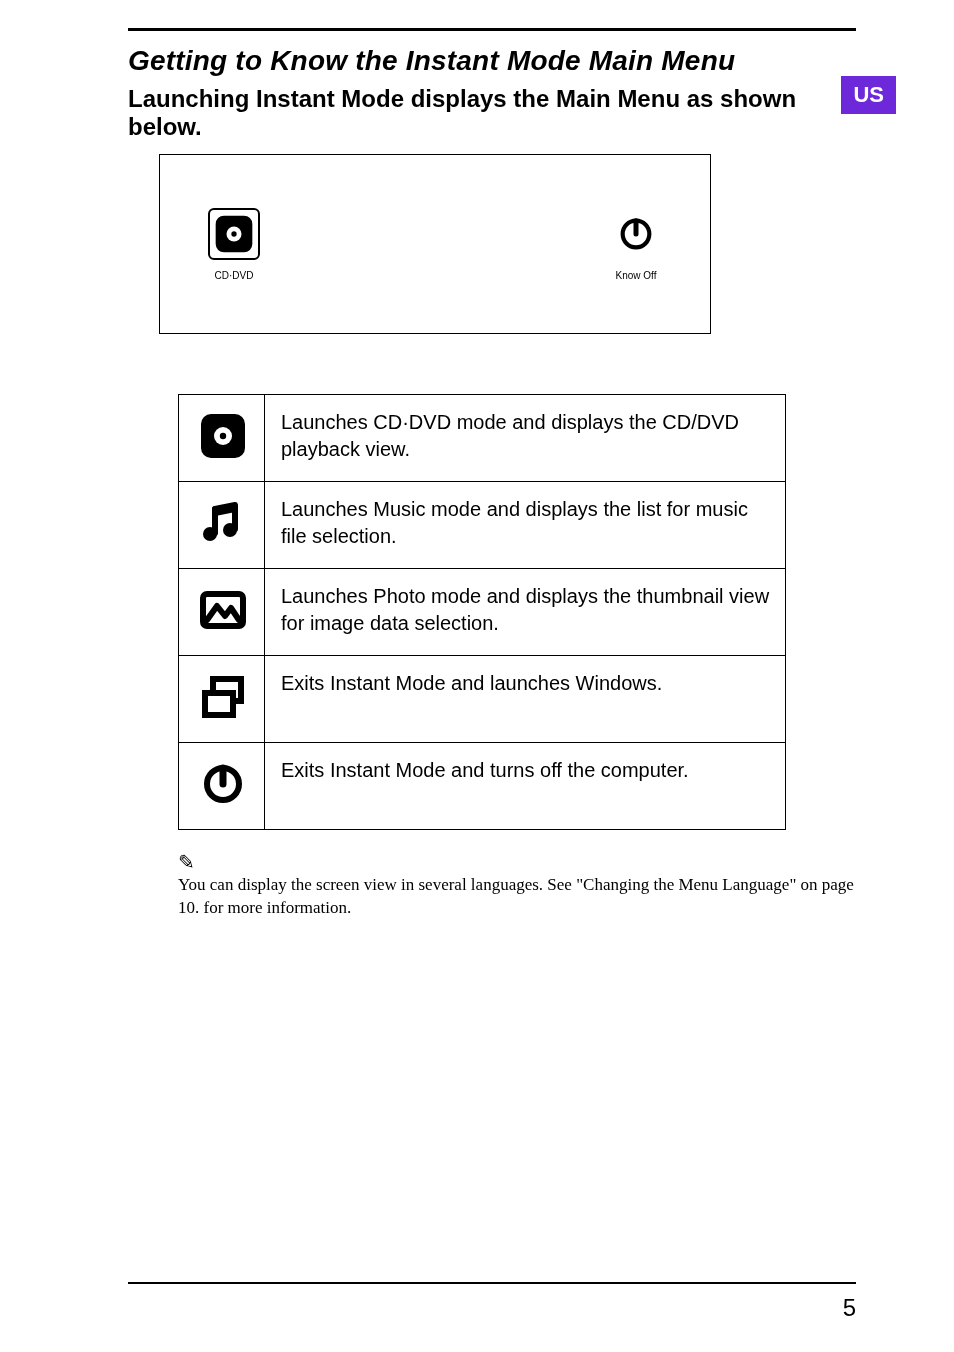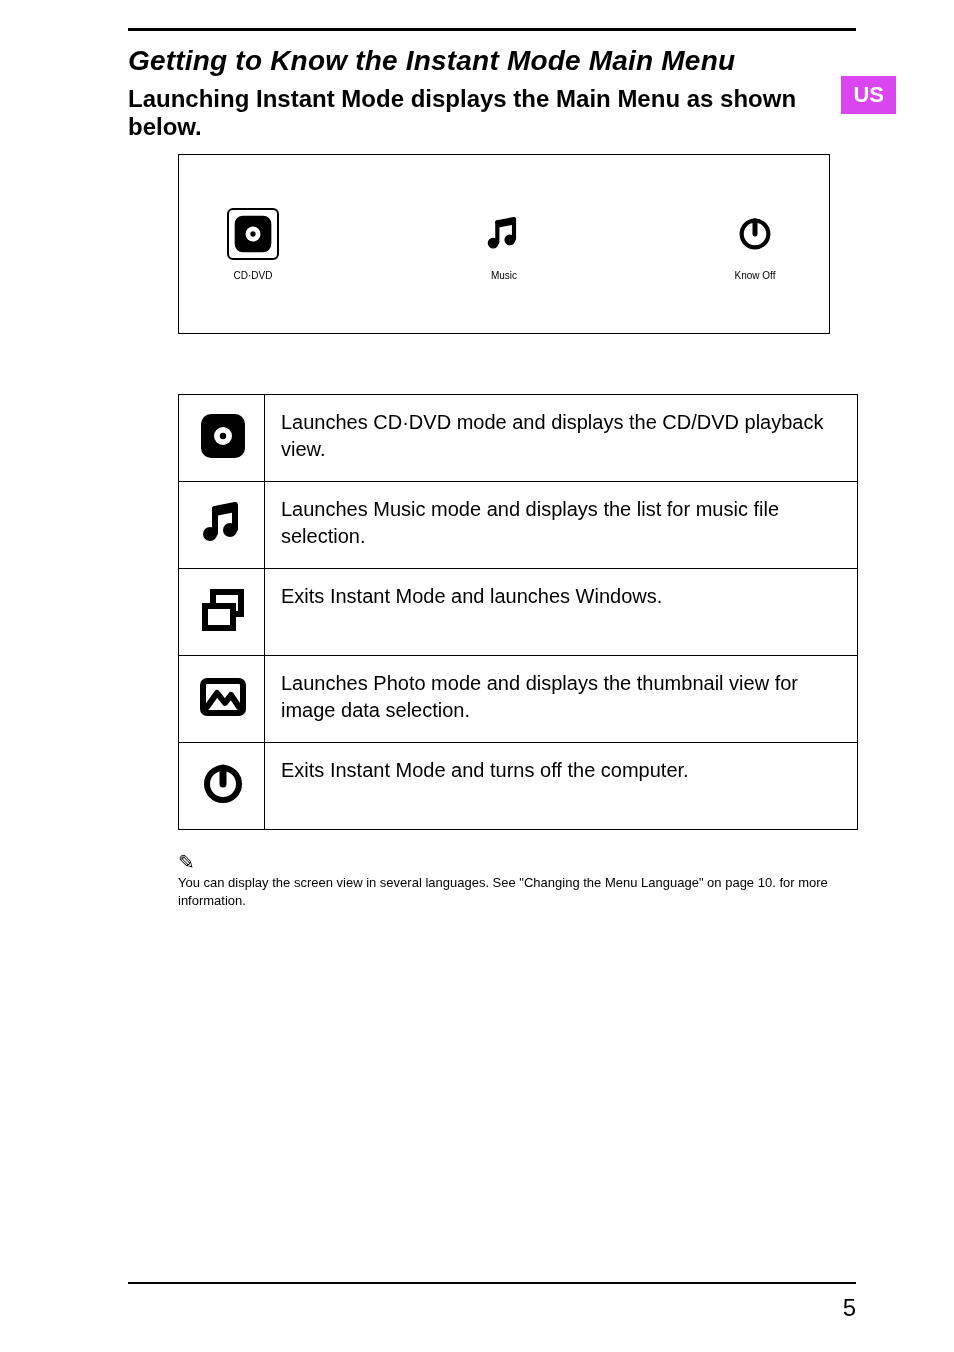--- a/index.html
+++ b/index.html
@@ -23,32 +23,32 @@
   }
   .subhead {
     font-size: 24px;
     font-weight: 700;
     margin-bottom: 13px;
   }
   .region-tab {
     position: absolute;
     top: 76px;
     right: 58px;
-    background: #d946ef;
+    background: #6d28d9;
     color: #fff;
     font-weight: 700;
     font-size: 22px;
     padding: 8px 12px;
     line-height: 1;
   }
   .menu-box {
-    width: 652px;
+    width: 552px;
     height: 180px;
     border: 1px solid #000;
-    margin-left: 50px;
+    margin-left: 31px;
     margin-bottom: 60px;
     display: flex;
     align-items: center;
     padding: 0 28px;
   }
   .menu-row {
     display: flex;
     width: 100%;
     justify-content: space-between;
     align-items: flex-end;
@@ -73,21 +73,21 @@
     justify-content: center;
   }
   .icon-selected {
     border: 2px solid #000;
     border-radius: 6px;
     padding: 2px;
   }
   svg { display: block; }
 
   .desc-table {
-    width: 680px;
+    width: 608px;
     margin-left: 50px;
     border-collapse: collapse;
     border: 1px solid #000;
   }
   .desc-table td {
     border: 1px solid #000;
     padding: 14px 14px 14px 16px;
     vertical-align: top;
     font-size: 20px;
     line-height: 1.35;
@@ -110,22 +110,23 @@
     margin-left: 50px;
     margin-top: 22px;
     max-width: 680px;
   }
   .note-icon {
     font-size: 20px;
     line-height: 1;
     margin-bottom: 2px;
   }
   .note-text {
-    font-size: 13px;
+    font-size: 17px;
     line-height: 1.35;
+    font-family: Liberation Serif, serif;
   }
 
   .footer-rule {
     position: absolute;
     left: 128px;
     right: 98px;
     bottom: 68px;
     border-top: 2px solid #000;
   }
   .page-num {
@@ -154,32 +155,20 @@
         <div class="icon-slot icon-selected">
           <svg viewBox="0 0 48 48" width="40" height="40">
             <rect x="2" y="2" width="44" height="44" rx="10" fill="#000"></rect>
             <circle cx="24" cy="24" r="9" fill="#fff"></circle>
             <circle cx="24" cy="24" r="3.2" fill="#000"></circle>
           </svg>
         </div>
         <div class="menu-label">CD·DVD</div>
       </div>
 
-      <div class="menu-item">
-        <div class="icon-slot">
-          <svg viewBox="0 0 48 48" width="40" height="40">
-            <path d="M16 10 L36 6 L36 30" fill="none" stroke="#000" stroke-width="5" stroke-linejoin="round" stroke-linecap="round"></path>
-            <path d="M16 10 L16 34" fill="none" stroke="#000" stroke-width="5" stroke-linecap="round"></path>
-            <circle cx="11" cy="35" r="6.5" fill="#000"></circle>
-            <circle cx="31" cy="31" r="6.5" fill="#000"></circle>
-            <path d="M16 14 L36 10" fill="none" stroke="#000" stroke-width="5"></path>
-          </svg>
-        </div>
-        <div class="menu-label">Music</div>
-      </div>
 
 
 
       <div class="menu-item">
         <div class="icon-slot">
           <svg viewBox="0 0 48 48" width="40" height="40">
             <circle cx="24" cy="24" r="16" fill="none" stroke="#000" stroke-width="5"></circle>
             <line x1="24" y1="8" x2="24" y2="24" stroke="#000" stroke-width="6" stroke-linecap="round"></line>
           </svg>
         </div>
@@ -214,37 +203,37 @@
             <path d="M16 14 L36 10" fill="none" stroke="#000" stroke-width="6"></path>
           </svg>
         </span>
       </td>
       <td>Launches Music mode and displays the list for music file selection.</td>
     </tr>
     <tr>
       <td class="cell-icon">
         <span class="big-icon">
           <svg viewBox="0 0 48 48" width="48" height="48">
+            <rect x="4" y="8" width="40" height="32" rx="4" fill="none" stroke="#000" stroke-width="6"></rect>
+            <path d="M8 34 L18 20 L26 30 L32 22 L40 34" fill="none" stroke="#000" stroke-width="6" stroke-linejoin="round" stroke-linecap="round"></path>
+          </svg>
+        </span>
+      </td>
+      <td>Launches Photo mode and displays the thumbnail view for image data selection.</td>
+    </tr>
+    <tr>
+      <td class="cell-icon">
+        <span class="big-icon">
+          <svg viewBox="0 0 48 48" width="48" height="48">
             <rect x="14" y="6" width="28" height="22" fill="none" stroke="#000" stroke-width="6"></rect>
             <rect x="6" y="20" width="28" height="22" fill="#fff" stroke="#000" stroke-width="6"></rect>
           </svg>
         </span>
       </td>
       <td>Exits Instant Mode and launches Windows.</td>
-    </tr>
-    <tr>
-      <td class="cell-icon">
-        <span class="big-icon">
-          <svg viewBox="0 0 48 48" width="48" height="48">
-            <rect x="4" y="8" width="40" height="32" rx="4" fill="none" stroke="#000" stroke-width="6"></rect>
-            <path d="M8 34 L18 20 L26 30 L32 22 L40 34" fill="none" stroke="#000" stroke-width="6" stroke-linejoin="round" stroke-linecap="round"></path>
-          </svg>
-        </span>
-      </td>
-      <td>Launches Photo mode and displays the thumbnail view for image data selection.</td>
     </tr>
     <tr>
       <td class="cell-icon">
         <span class="big-icon">
           <svg viewBox="0 0 48 48" width="48" height="48">
             <circle cx="24" cy="24" r="16" fill="none" stroke="#000" stroke-width="6"></circle>
             <line x1="24" y1="8" x2="24" y2="24" stroke="#000" stroke-width="7" stroke-linecap="round"></line>
           </svg>
         </span>
       </td>

